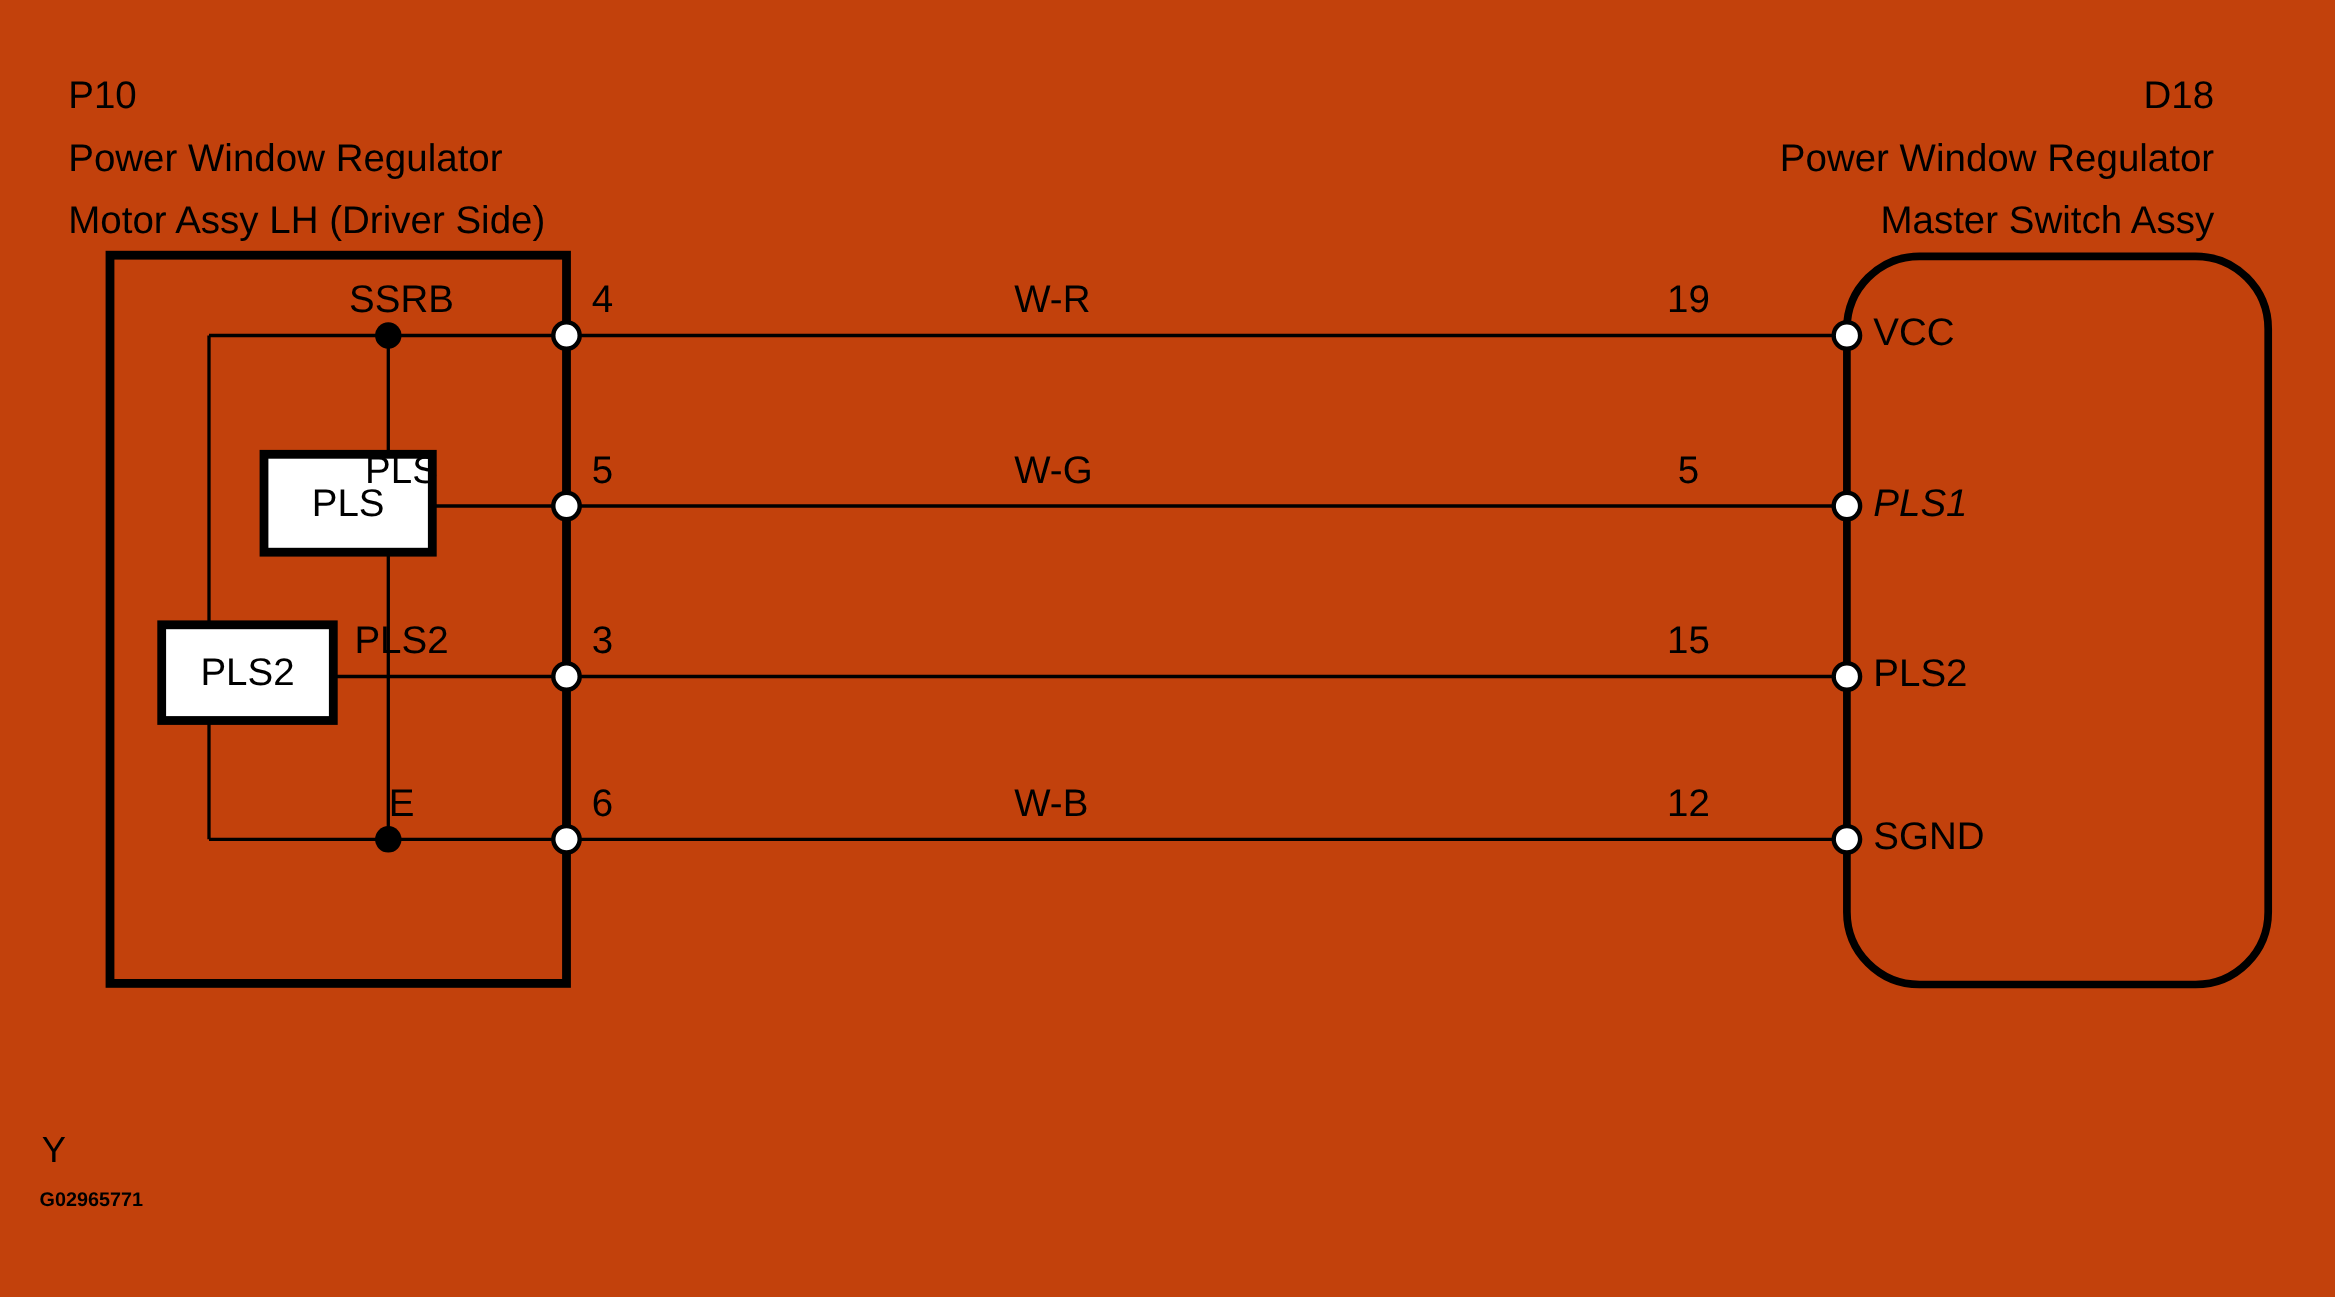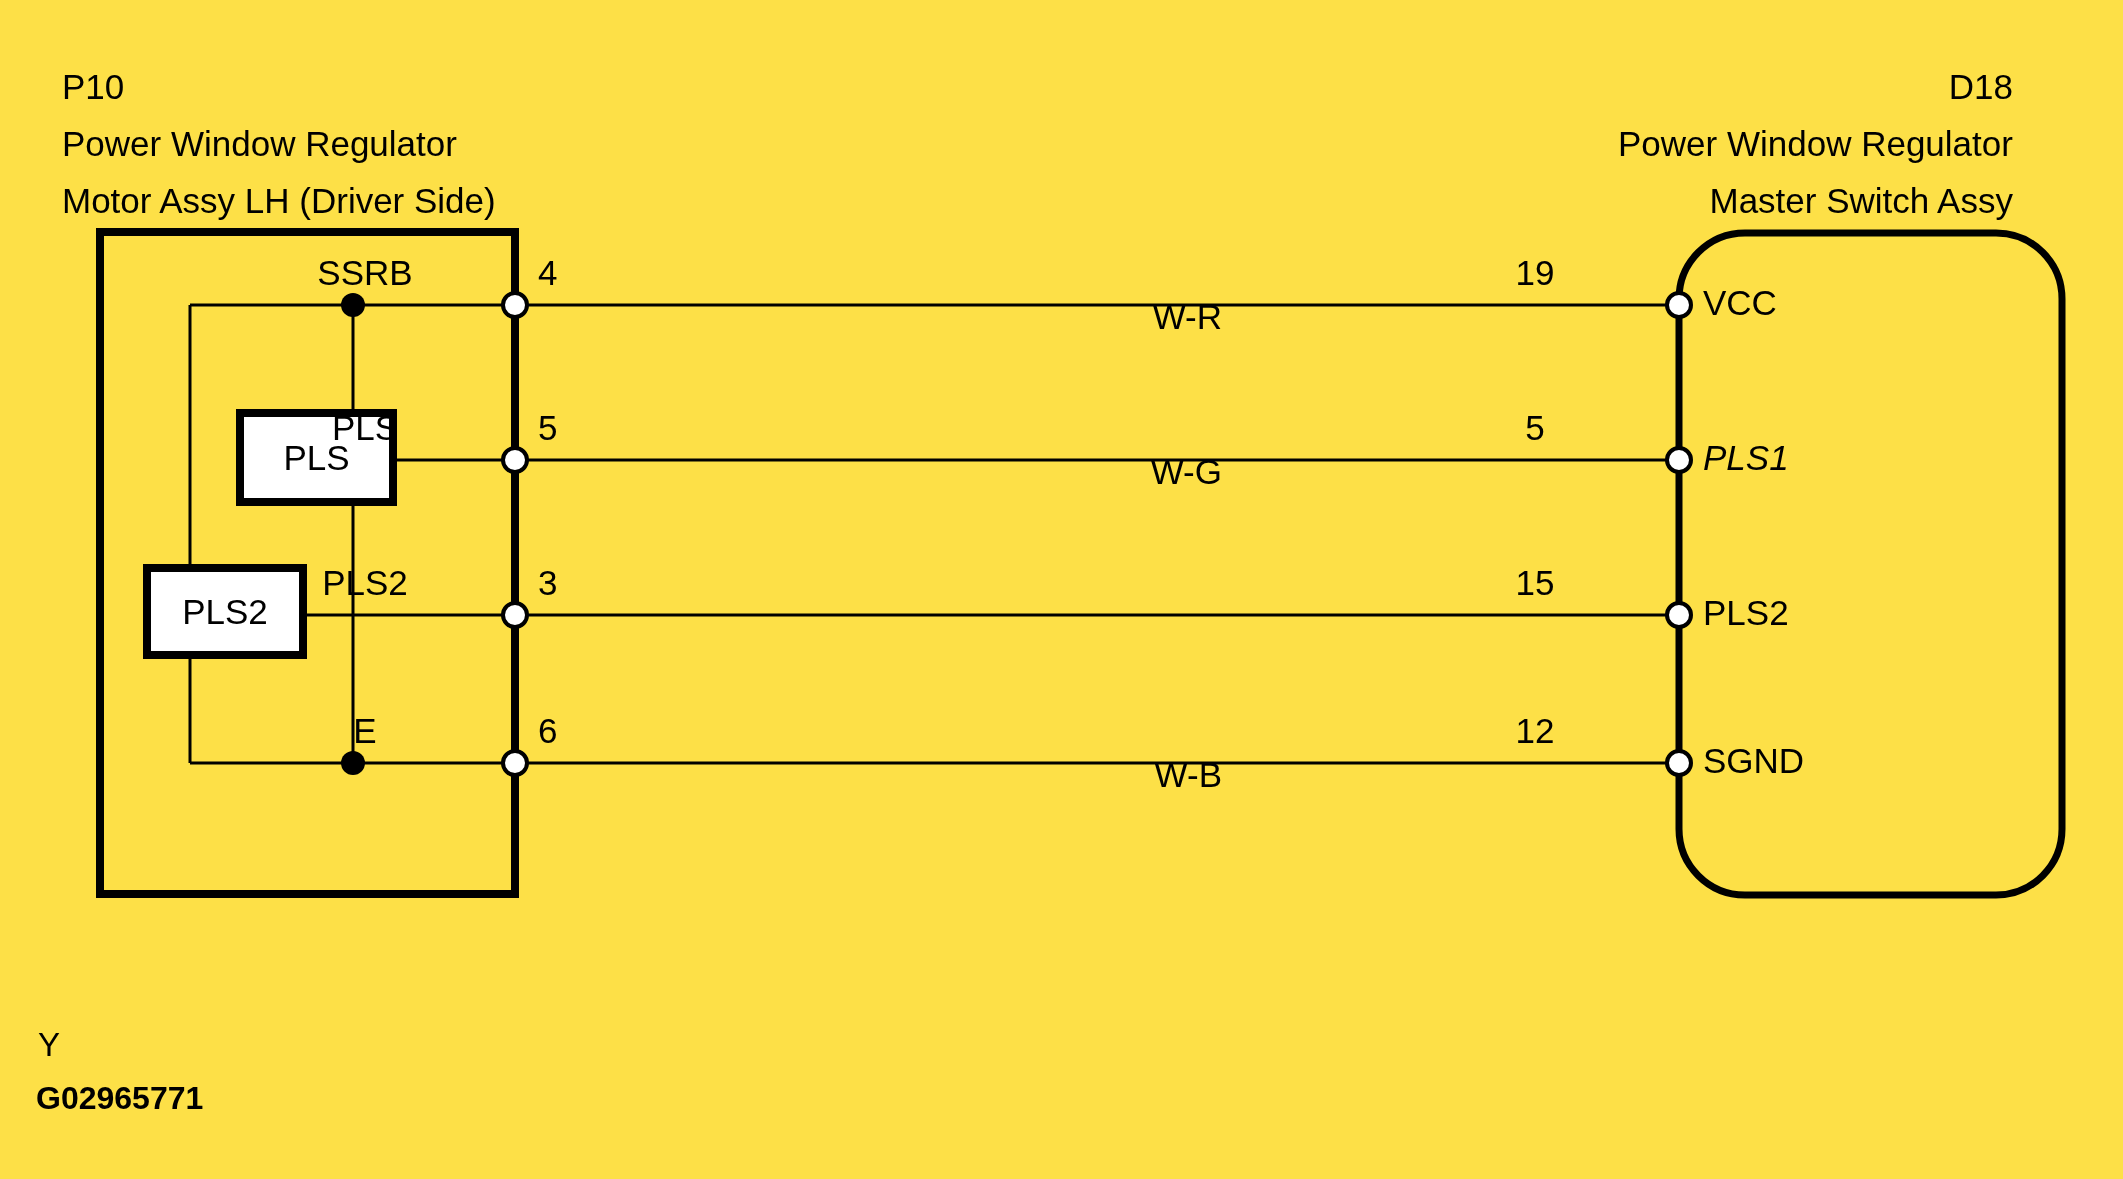--- a/index.html
+++ b/index.html
@@ -1,41 +1,41 @@
 <!DOCTYPE html>
 <html><head>
 <meta charset="utf-8">
 <style>
   html, body { margin: 0; padding: 0; background: #ffffff; }
   .canvas {
     position: relative;
     width: 2123px;
     height: 1179px;
-    background: #fde047;
+    background: #c2410c;
     color: #000000;
     font-family: "Liberation Sans", sans-serif;
     overflow: hidden;
   }
   .canvas svg.wiring {
     position: absolute;
     left: 0; top: 0;
     width: 2123px; height: 1179px;
   }
   .txt { position: absolute; white-space: nowrap; color: #000; }
   .conn-title { font-size: 35px; line-height: 57px; }
   .pin-label  { font-size: 35px; line-height: 34px; height: 34px; }
   .t-right  { text-align: center; }
-  .t-center { text-align: right; margin-top: 44px; }
+  .t-center { text-align: left; }
   .box-label {
     position: absolute;
     display: flex; align-items: center; justify-content: center;
     font-size: 35px;
   }
   .footer-mark { font-size: 33px; }
-  .footer-code { font-size: 32px; font-weight: bold; letter-spacing: 0px; text-align: right; }
+  .footer-code { font-size: 18px; font-weight: bold; letter-spacing: 0px; text-align: right; }
 </style>
 </head>
 <body>
 
 <div class="canvas">
 
   <svg class="wiring" viewBox="0 0 2123 1179">
 
     <line x1="190" y1="305" x2="190" y2="763" stroke="#000" stroke-width="3"></line>
     <line x1="353" y1="305" x2="353" y2="763" stroke="#000" stroke-width="3"></line>

